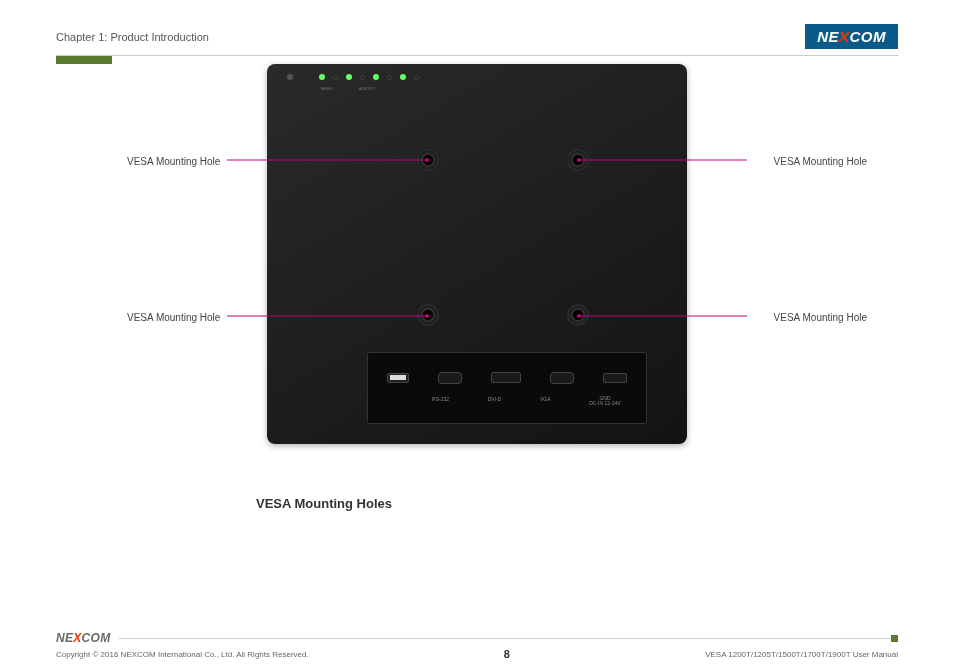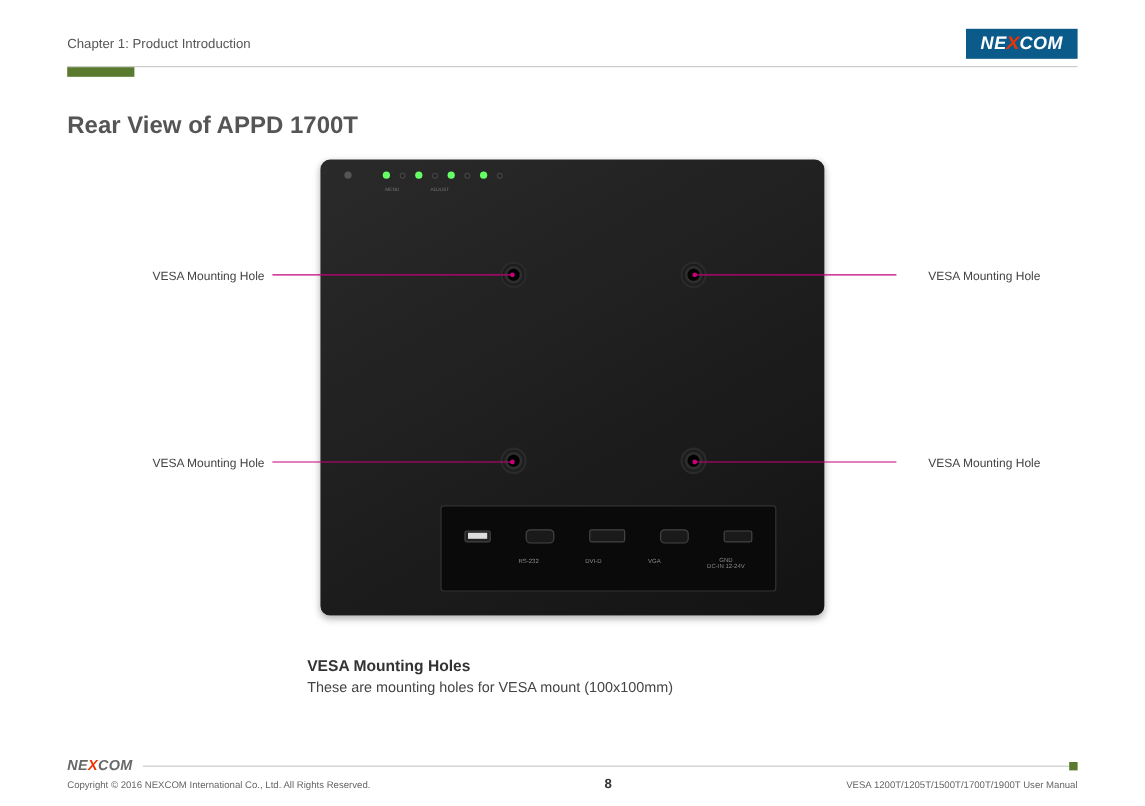--- a/index.html
+++ b/index.html
@@ -30,21 +30,21 @@
 .dvi{width:30px;height:11px}
 .vga{width:24px;height:12px;border-radius:4px}
 .pwr{width:24px;height:10px}
 .io-label-row{display:flex;justify-content:space-around;font-size:5px;color:#888;padding:0 6px}
 .callout{position:absolute;font-size:10px;color:#444}
 .cl-tl{left:0;top:92px}.cl-tr{right:-40px;top:92px}
 .cl-bl{left:0;top:248px}.cl-br{right:-40px;top:248px}
 .line{stroke:#c5007a;stroke-width:1;fill:none}
 .dot{fill:#c5007a}
 svg.leader{position:absolute;left:0;top:0;width:700px;height:400px;pointer-events:none}
-.desc{margin-left:200px;margin-top:14px}
+.desc{margin-left:200px;margin-top:32px}
 .desc h3{font-size:13px;color:#333;font-weight:bold;margin-bottom:4px}
 .desc p{font-size:12px;color:#444}
 .footer-wrap{position:absolute;left:56px;right:56px;bottom:12px}
 .footer-rule{display:flex;align-items:center}
 .footer-logo{font-size:12px;font-weight:bold;color:#686868;font-style:italic;letter-spacing:.3px}
 .footer-logo .x{color:#e30}
 .footer-line{flex:1;height:1px;background:#ccc;margin-left:8px;position:relative}
 .footer-line::after{content:"";position:absolute;right:0;top:-3px;width:7px;height:7px;background:#5a7a2f}
 .footer-txt{display:flex;justify-content:space-between;align-items:center;font-size:8px;color:#666;margin-top:3px}
 .pagenum{font-size:11px;font-weight:bold;color:#333}
@@ -54,21 +54,20 @@
 
 <div class="page">
   <div class="header">
     <div class="chapter">Chapter 1: Product Introduction</div>
     <div class="logo">
       <span>NE</span><span class="x">X</span><span>COM</span>
     </div>
   </div>
   <div class="accent"></div>
 
-  <h2 class="title">Rear View of APPD 1700T</h2>
 
   <div class="figure">
     <div class="panel">
       <div class="top-leds">
         <span class="led off"></span>
         <span style="width:10px"></span>
         <span class="led"></span>
         <span class="ctrl"></span>
         <span class="led"></span>
         <span class="ctrl"></span>
@@ -116,21 +115,20 @@
     </svg>
 
     <div class="callout cl-tl">VESA Mounting Hole</div>
     <div class="callout cl-tr">VESA Mounting Hole</div>
     <div class="callout cl-bl">VESA Mounting Hole</div>
     <div class="callout cl-br">VESA Mounting Hole</div>
   </div>
 
   <div class="desc">
     <h3>VESA Mounting Holes</h3>
-    <p>These are mounting holes for VESA mount (100x100mm)</p>
   </div>
 </div>
 
 <div class="footer-wrap">
   <div class="footer-rule">
     <span class="footer-logo">
       <span>NE</span><span class="x">X</span><span>COM</span>
     </span>
     <span class="footer-line"></span>
   </div>

